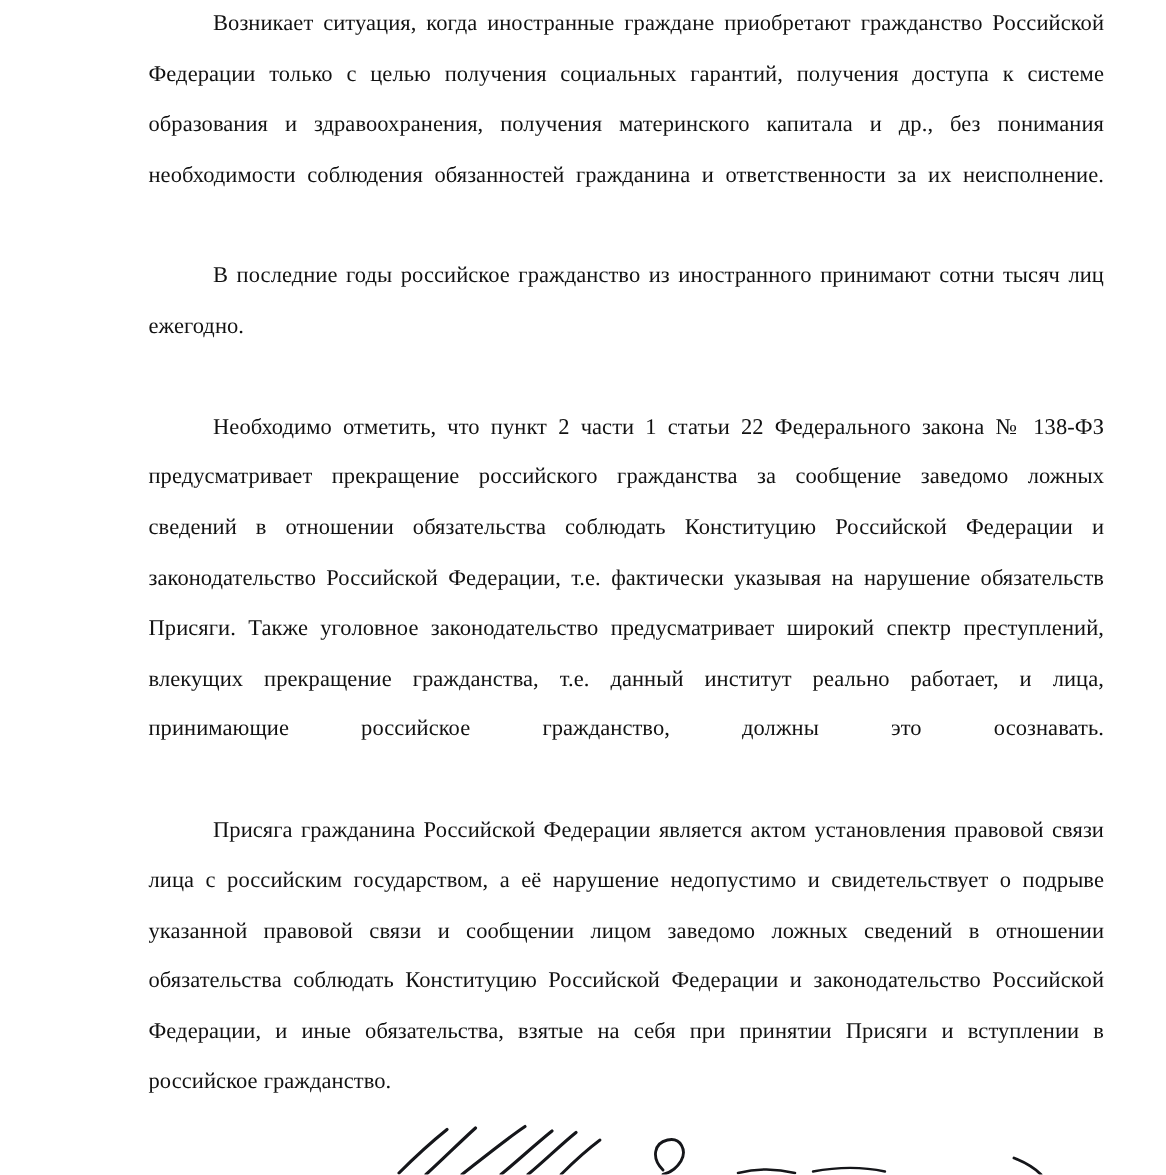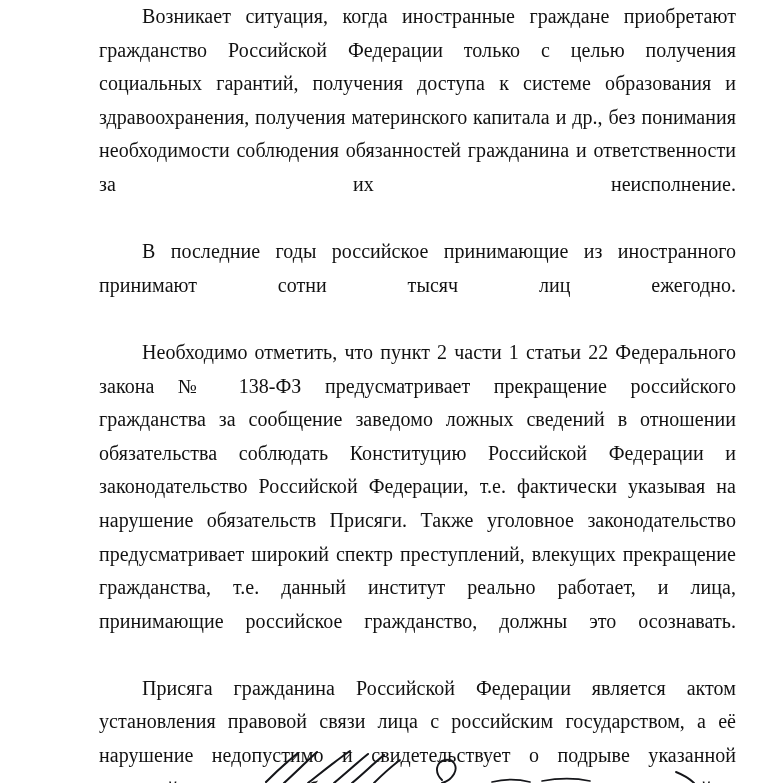--- a/index.html
+++ b/index.html
@@ -26,21 +26,21 @@
     left: 99px;
     top: 0px;
     width: 637px;
   }
   p.para {
     margin: 0;
     padding: 0;
     text-align: justify;
     text-justify: inter-word;
     text-indent: 43px;
-    font-size: 20px;
+    font-size: 15px;
     line-height: 33.6px;
     letter-spacing: 0.05px;
     word-spacing: 0.2px;
     -webkit-font-smoothing: none;
   }
   p.para::after {
     content: "";
     display: inline-block;
     width: 100%;
     height: 0;
@@ -76,21 +76,21 @@
 </style>
 </head>
 <body>
 
 <div id="page">
 
   <div id="text-body">
 
     <p class="para">Возникает ситуация, когда иностранные граждане приобретают гражданство Российской Федерации только с целью получения социальных гарантий, получения доступа к системе образования и здравоохранения, получения материнского капитала и др., без понимания необходимости соблюдения обязанностей гражданина и ответственности за их неисполнение.</p>
 
-    <p class="para">В последние годы российское принимающие из иностранного принимают сотни тысяч лиц ежегодно.</p>
+    <p class="para">В последние годы российское гражданство из иностранного принимают сотни тысяч лиц ежегодно.</p>
 
     <p class="para"><span>Необходимо отметить, что пункт 2 части 1 статьи 22 Федерального закона № 138-ФЗ  предусматривает прекращение российского гражданства за сообщение заведомо ложных сведений в отношении </span><span class="u">обязательства </span><span>соблюдать Конституцию Российской Федерации и законодательство Российской Федерации, т.е. фактически указывая на нарушение обязательств Присяги. Также уголовное законодательство предусматривает широкий спектр преступлений, влекущих прекращение гражданства, т.е. данный институт реально работает, и лица, принимающие российское гражданство, должны это осознавать.</span></p>
 
     <p class="para last-natural">Присяга гражданина Российской Федерации является актом установления правовой связи лица с российским государством, а её нарушение недопустимо и свидетельствует о подрыве указанной правовой связи и сообщении лицом заведомо ложных сведений  в отношении обязательства соблюдать Конституцию Российской Федерации и законодательство Российской Федерации, и иные обязательства, взятые на себя при принятии Присяги и вступлении в российское гражданство.</p>
 
   </div>
 
   <div id="signature">
     <svg viewBox="0 0 470 35" xmlns="http://www.w3.org/2000/svg" aria-hidden="true">
       <path class="sig-stroke" stroke-width="2.1" d="M20 34 C30 24, 42 13, 52 5"></path>

